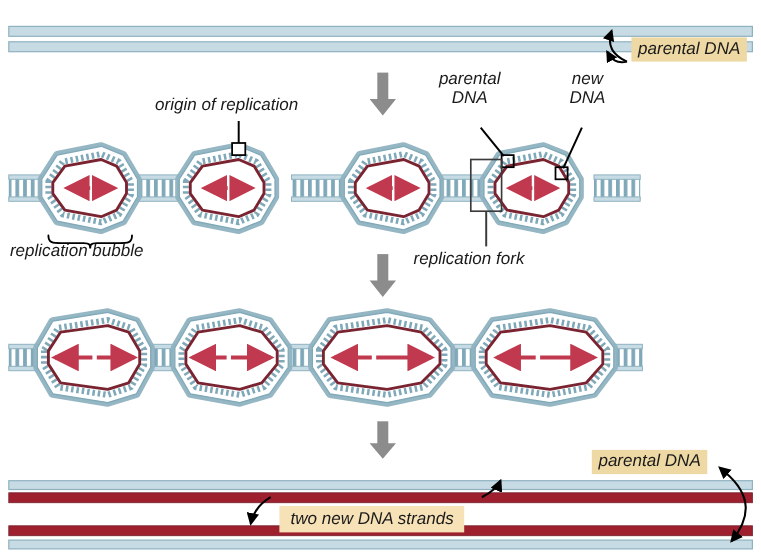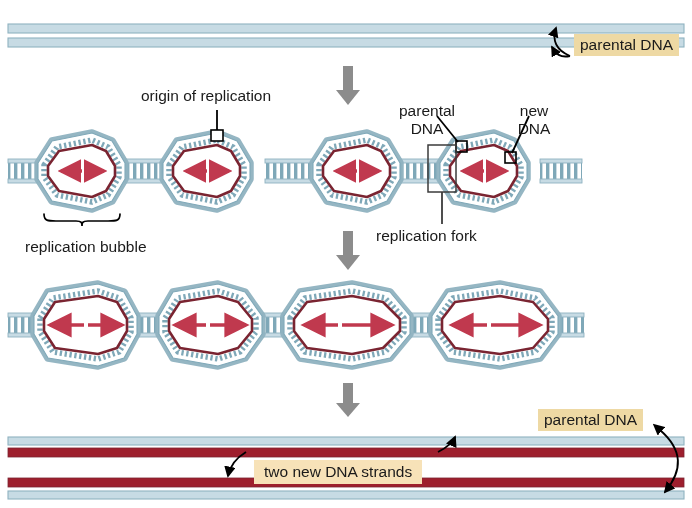--- a/index.html
+++ b/index.html
@@ -10,37 +10,38 @@
   }
   body {
     font-family: "Liberation Sans", sans-serif;
   }
   #figure {
     position: relative;
     width: 692px;
     height: 508px;
     background: #ffffff;
     overflow: hidden;
+    font-style: italic;
   }
   #figure svg.layer {
     position: absolute;
     left: 0;
     top: 0;
     width: 692px;
     height: 508px;
   }
   .lbl {
     position: absolute;
     font-family: "Liberation Sans", sans-serif;
     font-size: 15.5px;
     color: #1a1a1a;
     white-space: nowrap;
     line-height: 1.18;
   }
-  .lbl.center { text-align: center; margin-top: 39px; }
+  .lbl.center { text-align: center; }
   .hl {
     background: #eed9a4;
     padding: 2px 6px 3px 6px;
     font-size: 15.5px;
     color: #1a1a1a;
   }
   .hl-strands {
     background: #f7e2b8;
     padding: 3px 10px 4px 10px;
   }
@@ -293,21 +294,21 @@
   <div class="lbl center" style="left:389px; top:63px; width:76px;">
     <div>parental</div>
     <div>DNA</div>
   </div>
 
   <div class="lbl center" style="left:506px; top:63px; width:56px;">
     <div>new</div>
     <div>DNA</div>
   </div>
 
-  <div class="lbl" style="left:9px; top:238px;margin-left:16px;">replication bubble</div>
+  <div class="lbl" style="left:9px; top:220px;">replication bubble</div>
 
   <div class="lbl" style="left:376px; top:227px;">replication fork</div>
 
   <div class="lbl" style="left:538px; top:411px;">
     <span class="hl">parental DNA</span>
   </div>
 
   <div class="lbl" style="left:254px; top:463px;">
     <span class="hl hl-strands">two new DNA strands</span>
   </div>

